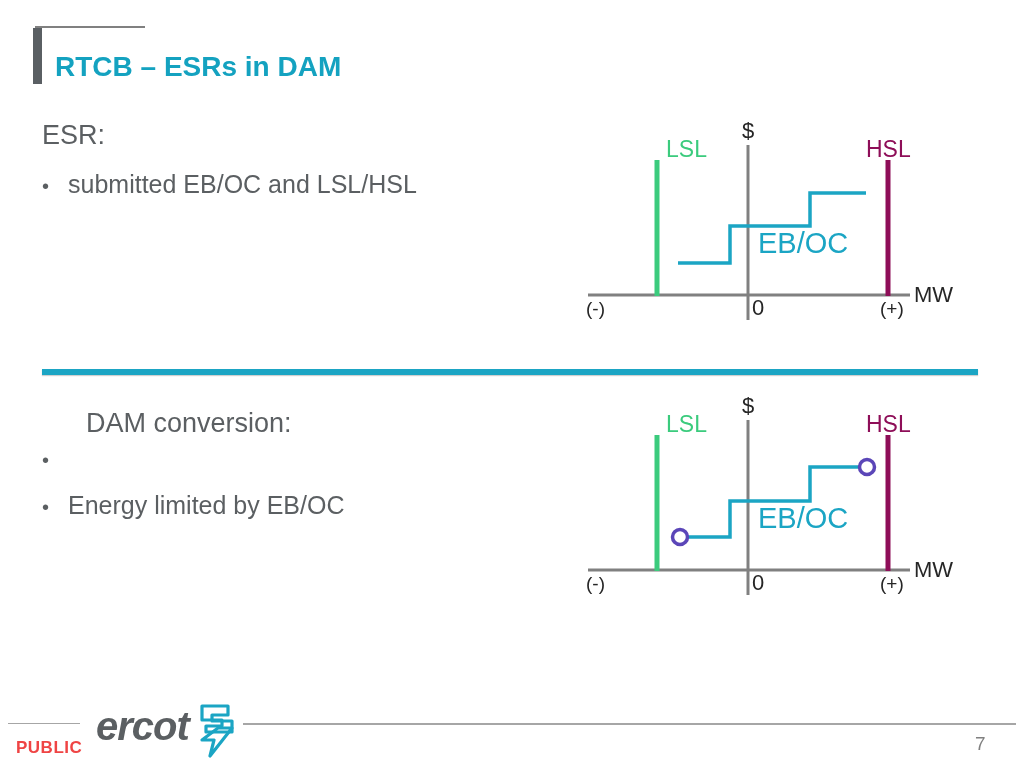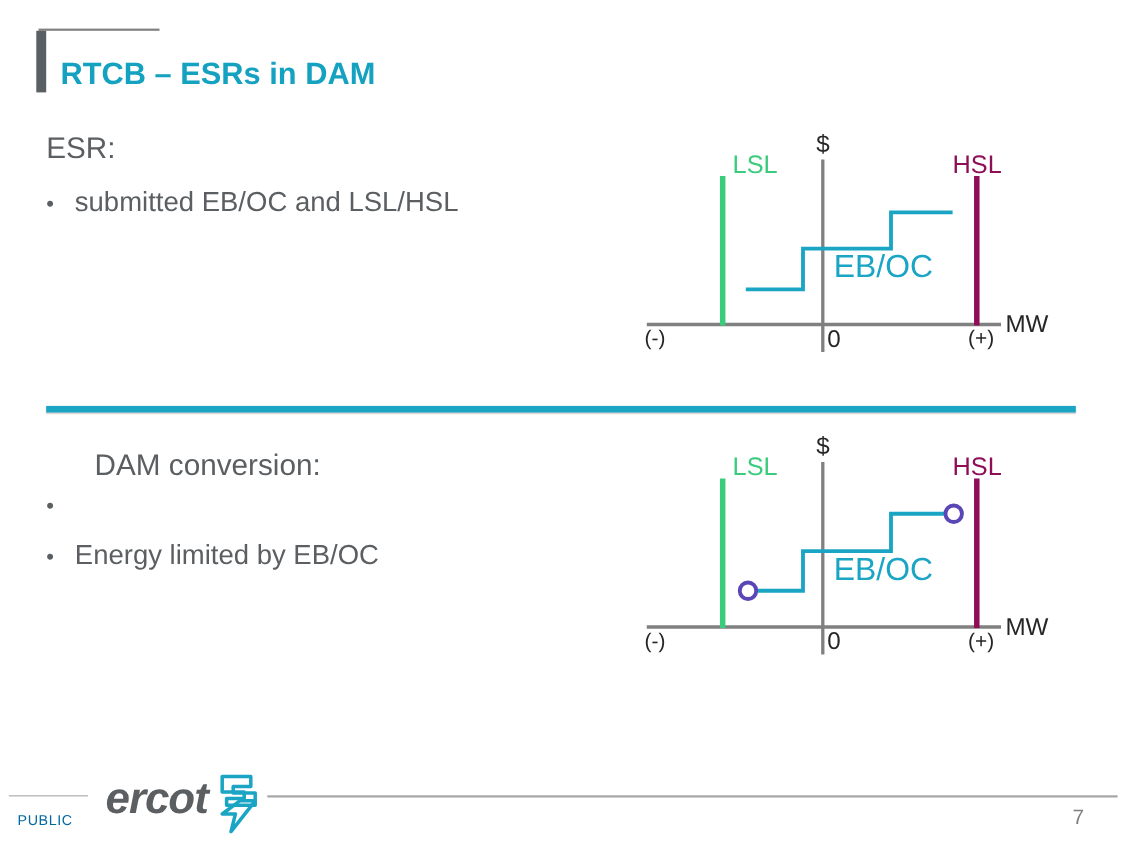--- a/index.html
+++ b/index.html
@@ -124,24 +124,24 @@
     left: 243px;
     top: 723px;
     width: 773px;
     height: 2px;
     background: #a6a6a6;
   }
   #public-label {
     position: absolute;
     left: 16px;
     top: 738px;
-    font-size: 13px;
-    font-weight: normal;
+    font-size: 17px;
+    font-weight: bold;
     letter-spacing: 0.5px;
-    color: #0369a1;
+    color: #ef4444;
   }
   #ercot-logo {
     position: absolute;
     left: 96px;
     top: 700px;
     width: 132px;
     height: 58px;
   }
   #ercot-wordmark {
     position: absolute;

